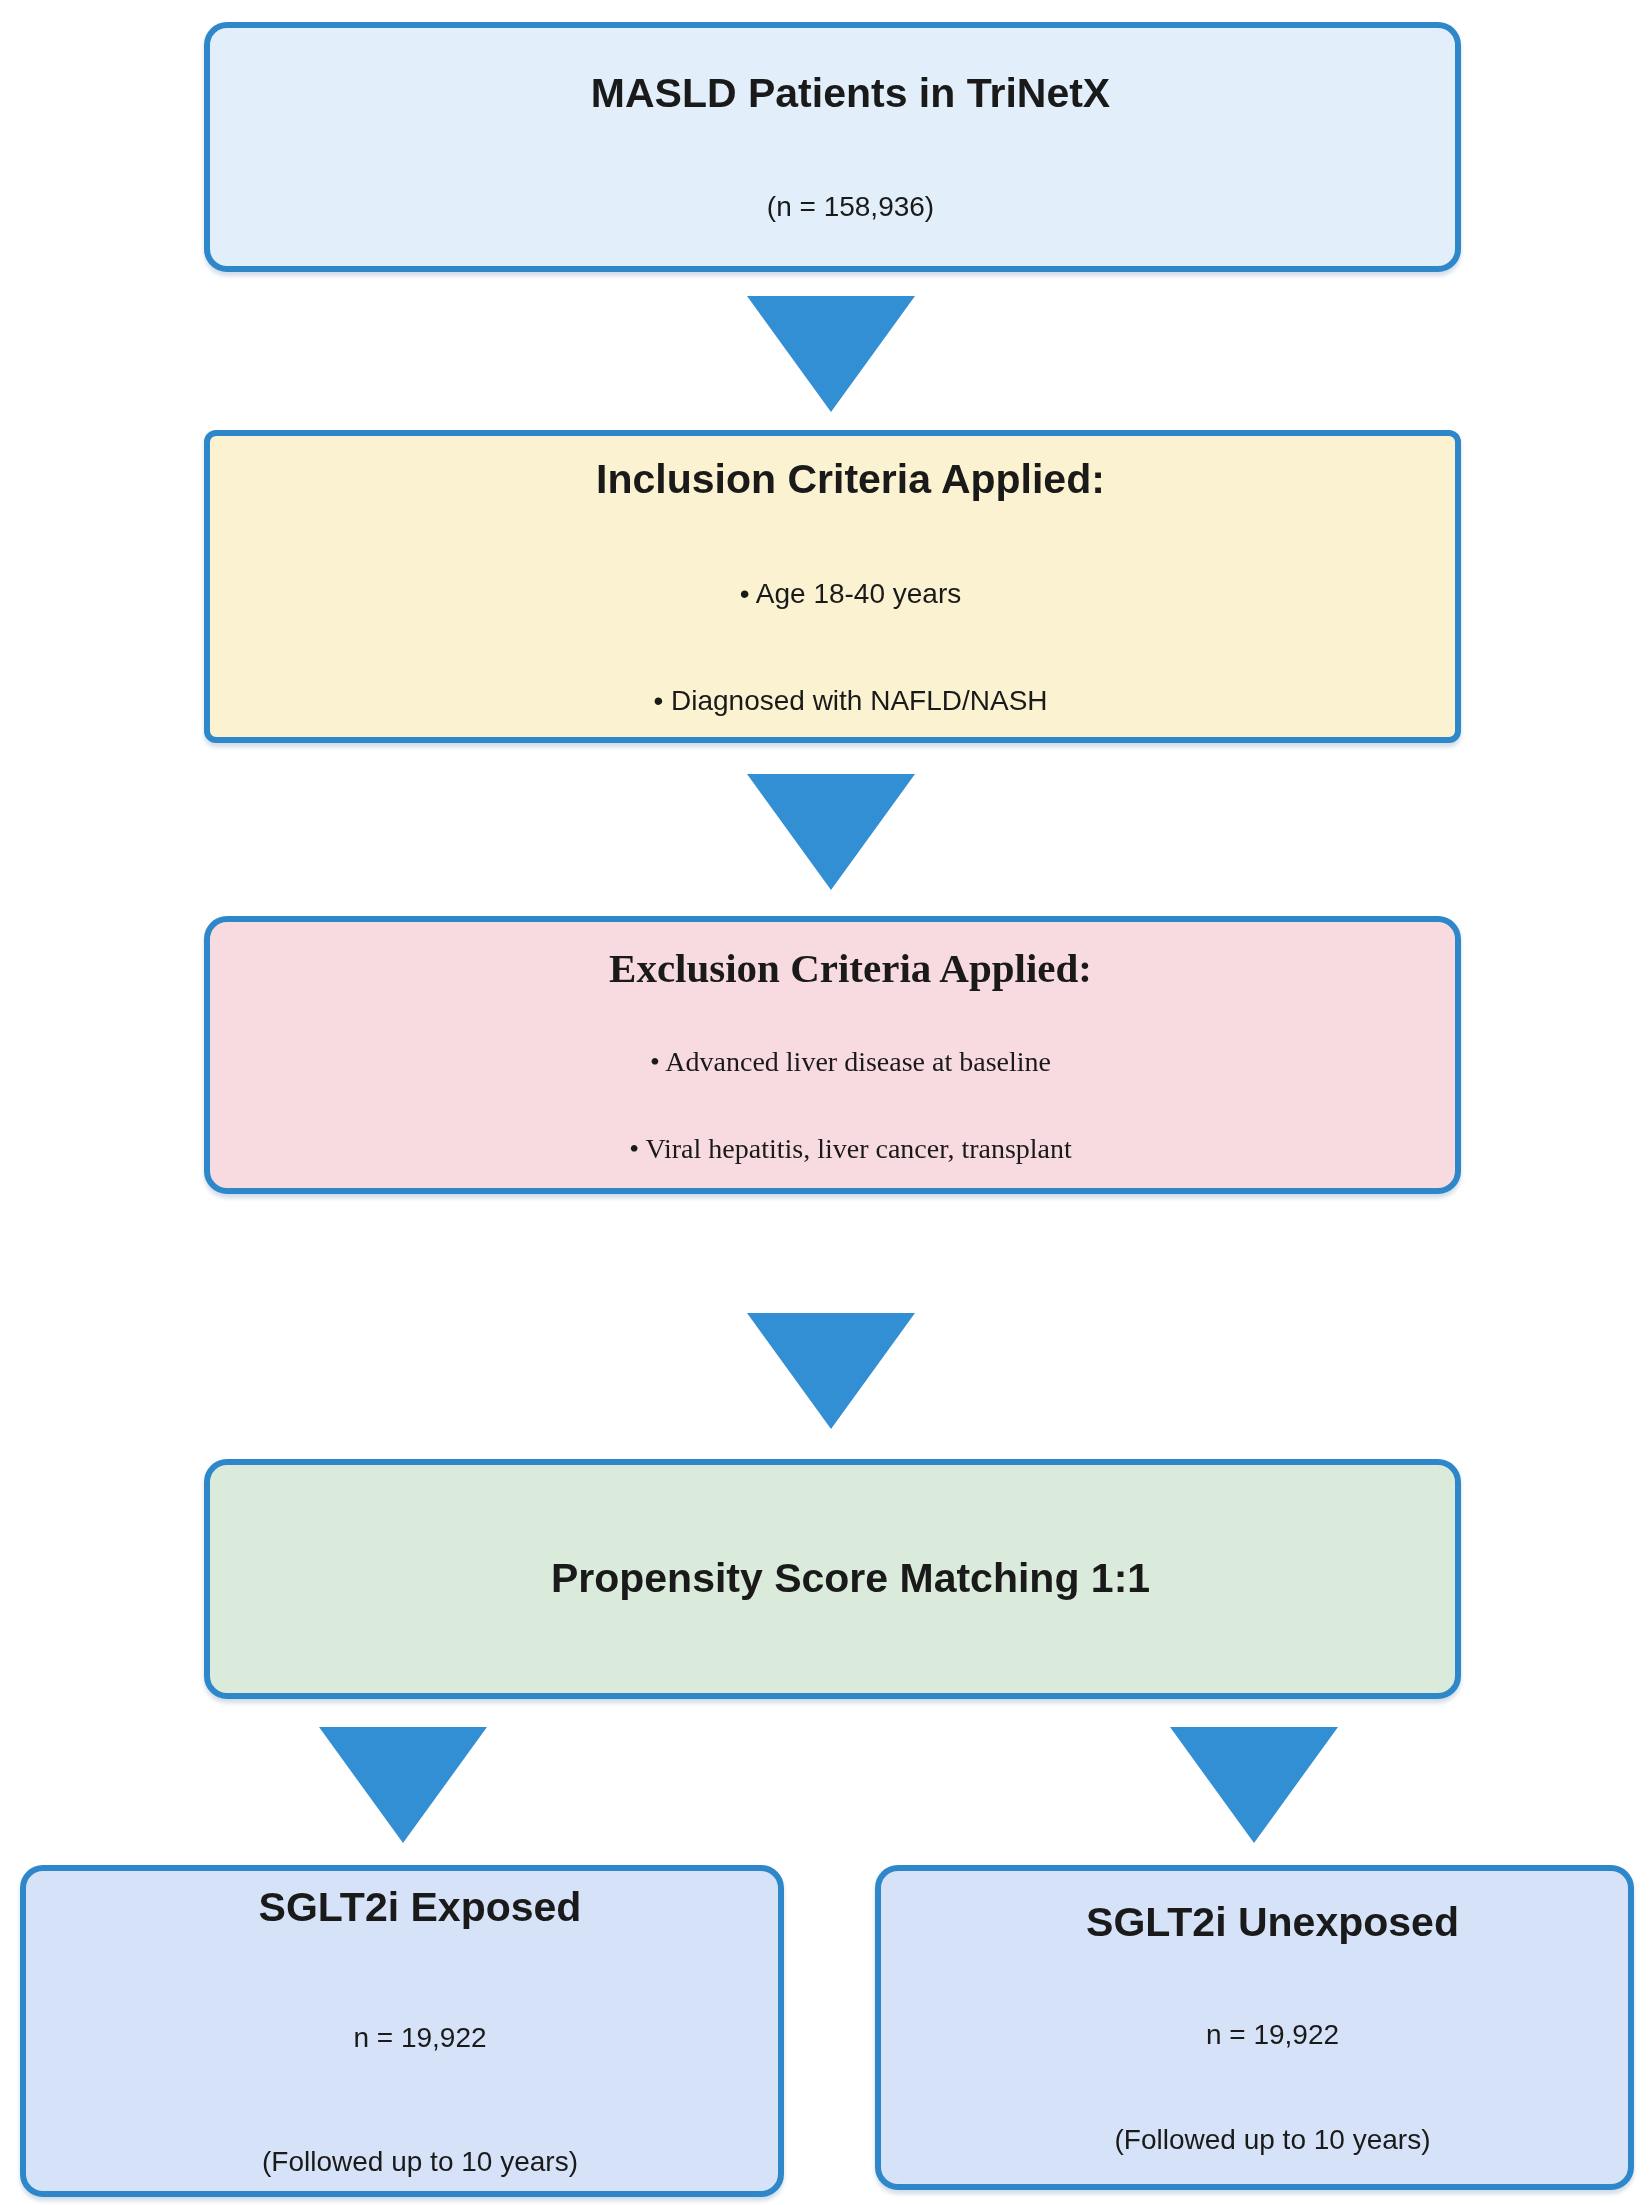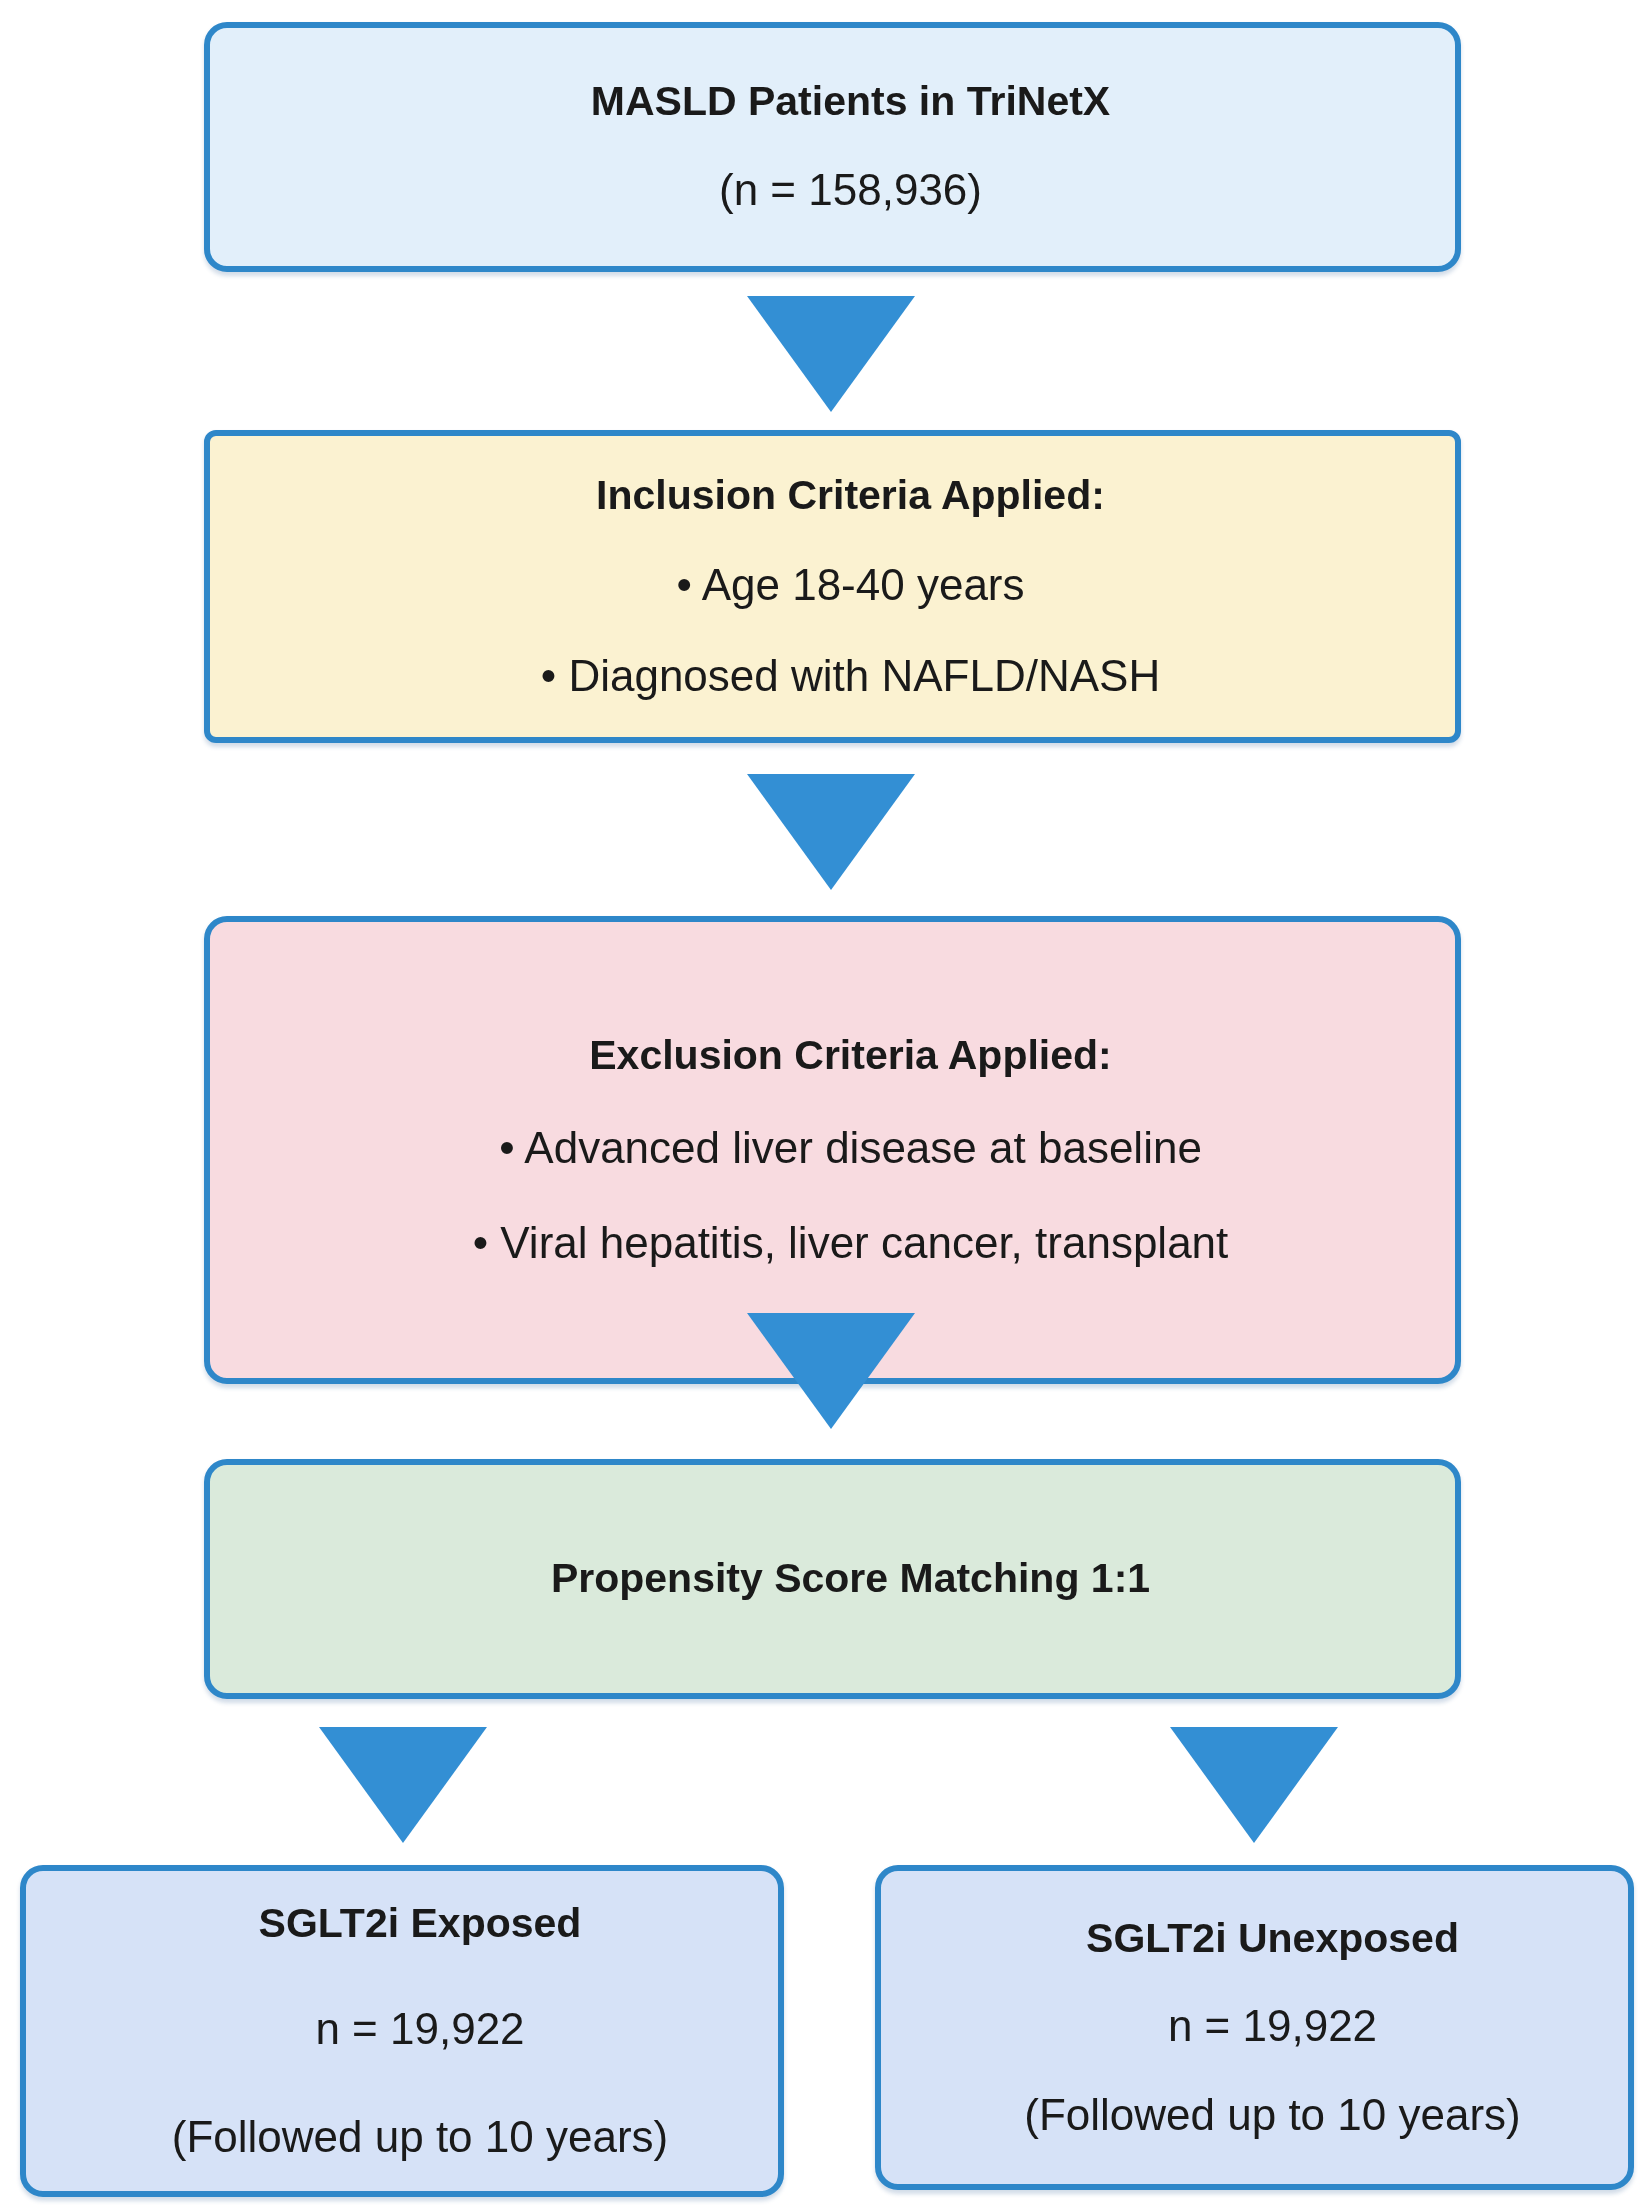--- a/index.html
+++ b/index.html
@@ -19,33 +19,33 @@
     border-radius: 23px;
     display: flex;
     flex-direction: column;
     align-items: center;
     justify-content: center;
     text-align: center;
     box-shadow: 0 3.7px 4.7px rgba(30, 80, 140, 0.20);
     padding-left: 36px;
   }
   .title { font-size: 41px; font-weight: bold; line-height: 1.05; }
-  .line  { font-size: 44px; font-weight: 400; line-height: 1.05; }
+  .line  { font-size: 28px; font-weight: 400; line-height: 1.05; margin-top: 33px; }
   .arrow {
     position: absolute;
     width: 0; height: 0;
     border-left: 84px solid transparent;
     border-right: 84px solid transparent;
     border-top: 116px solid var(--c-arrow, #338FD4);
   }
   #box-masld     { left: 204px;  top: 22px;   width: 1257px; height: 250px; gap: 44px; background: var(--c-masld_fill, #E2EFFA); }
   #arrow-1       { left: 747px; top: 296px; }
   #box-inclusion { left: 204px;  top: 430px;  width: 1257px; height: 313px; gap: 45px; background: var(--c-inclusion_fill, #FBF2D1); border-radius: 12px; }
   #arrow-2       { left: 747px; top: 774px; }
-  #box-exclusion { left: 204px;  top: 916px; width: 1257px; height: 468px; gap: 48px; background: var(--c-exclusion_fill, #F8DBE0); }
+  #box-exclusion { left: 204px;  top: 916px; width: 1257px; height: 278px; gap: 24px; background: var(--c-exclusion_fill, #F8DBE0); font-family: Liberation Serif, serif; }
   #arrow-3       { left: 747px; top: 1313px; }
   #box-matching  { left: 204px;  top: 1459px; width: 1257px; height: 240px; gap: 44px; background: var(--c-matching_fill, #DAEADB); }
   #arrow-left    { left: 319px;  top: 1727px; }
   #arrow-right   { left: 1170px; top: 1727px; }
   #box-exposed   { left: 20px;   top: 1865px; width: 764px; height: 332px; gap: 61px; background: var(--c-cohort_fill, #D6E2F7); }
   #box-unexposed { left: 875px; top: 1865px; width: 759px; height: 325px; gap: 43px; background: var(--c-cohort_fill, #D6E2F7); }
 </style>
 </head>
 <body>
 

